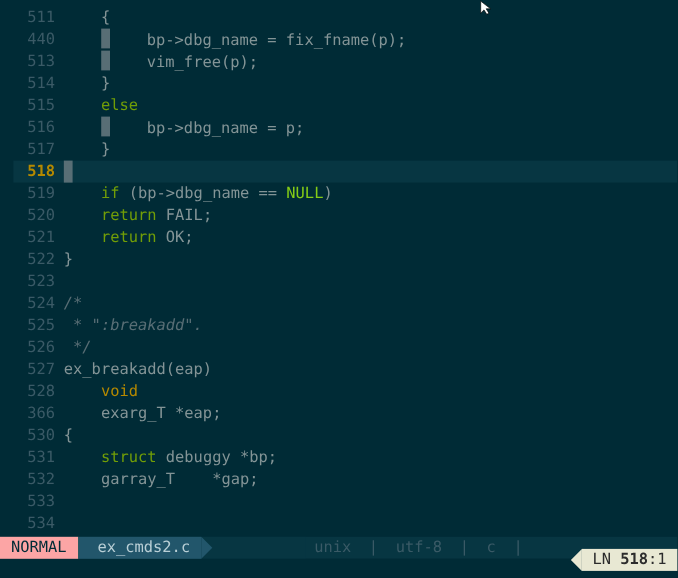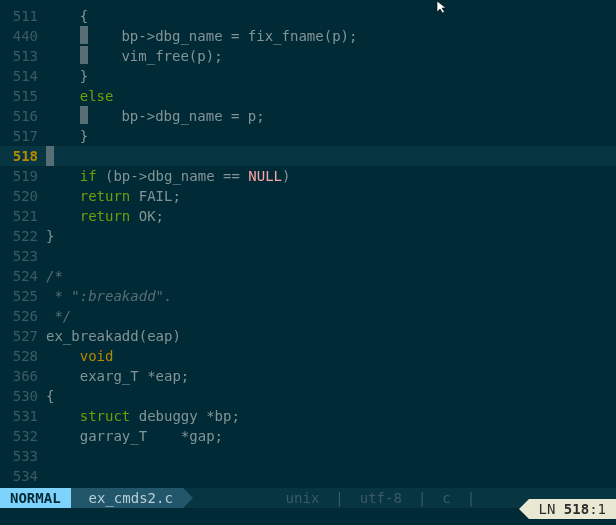--- a/index.html
+++ b/index.html
@@ -12,20 +12,21 @@
   }
   .editor {
     display: flex;
     flex-direction: column;
     height: 100%;
   }
   .code-area {
     flex: 1;
     display: flex;
     overflow: hidden;
+    margin-left: 12px;
   }
   .gutter {
     width: 46px;
     padding-top: 6px;
   }
   .code {
     flex: 1;
     padding-top: 6px;
     position: relative;
   }
@@ -64,32 +65,32 @@
     background: #586e75;
   }
   .hl-bar {
     display: inline-block;
     width: 8px; height: 18px;
     background: #586e75;
     vertical-align: -3px;
   }
   .kw   { color: #719e07; }
   .type { color: #b58900; }
-  .const{ color: #fca5a5; }
+  .const{ color: #84cc16; }
   .cmnt { color: #586e75; font-style: italic; }
 
   .status {
     display: flex;
     height: 20px;
     line-height: 20px;
     background: #073642;
     color: #586e75;
   }
   .seg { padding: 0 10px; height: 100%; display:flex; align-items:center; }
-  .mode-seg { background: #7dd3fc; color: #002b36; font-weight: bold; position:relative; }
+  .mode-seg { background: #fca5a5; color: #002b36; font-weight: normal; position:relative; }
   .mode-seg::after{
     content:"";
     position:absolute; right:-10px; top:0;
     border-style:solid; border-width:10px 0 10px 10px;
     border-color: transparent transparent transparent #b58900;
   }
   .file-seg { background:#22566b; color:#b9cfd6; padding-left:18px; position:relative;}
   .file-seg::after{
     content:"";
     position:absolute; right:-10px; top:0;

